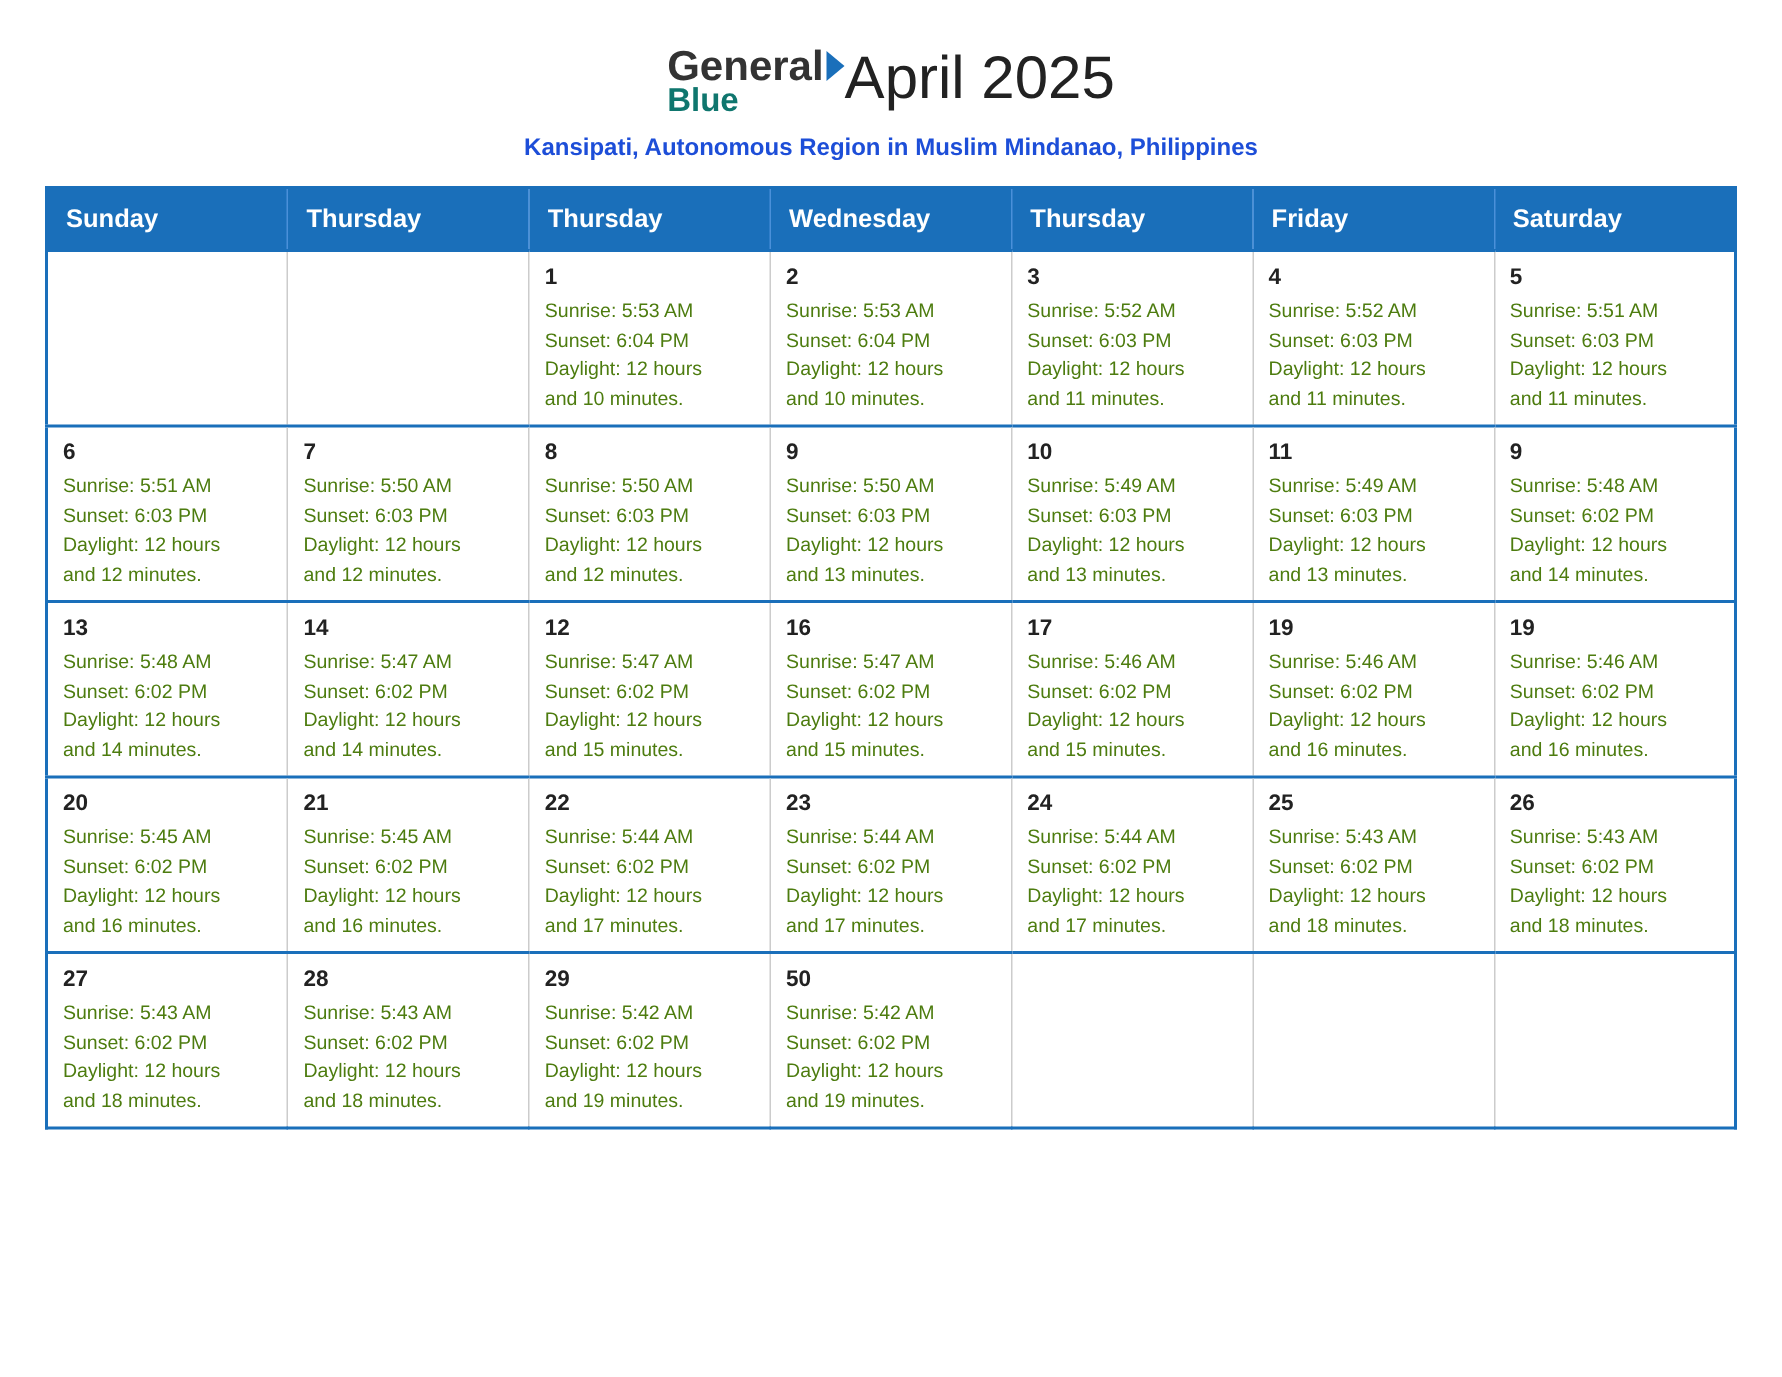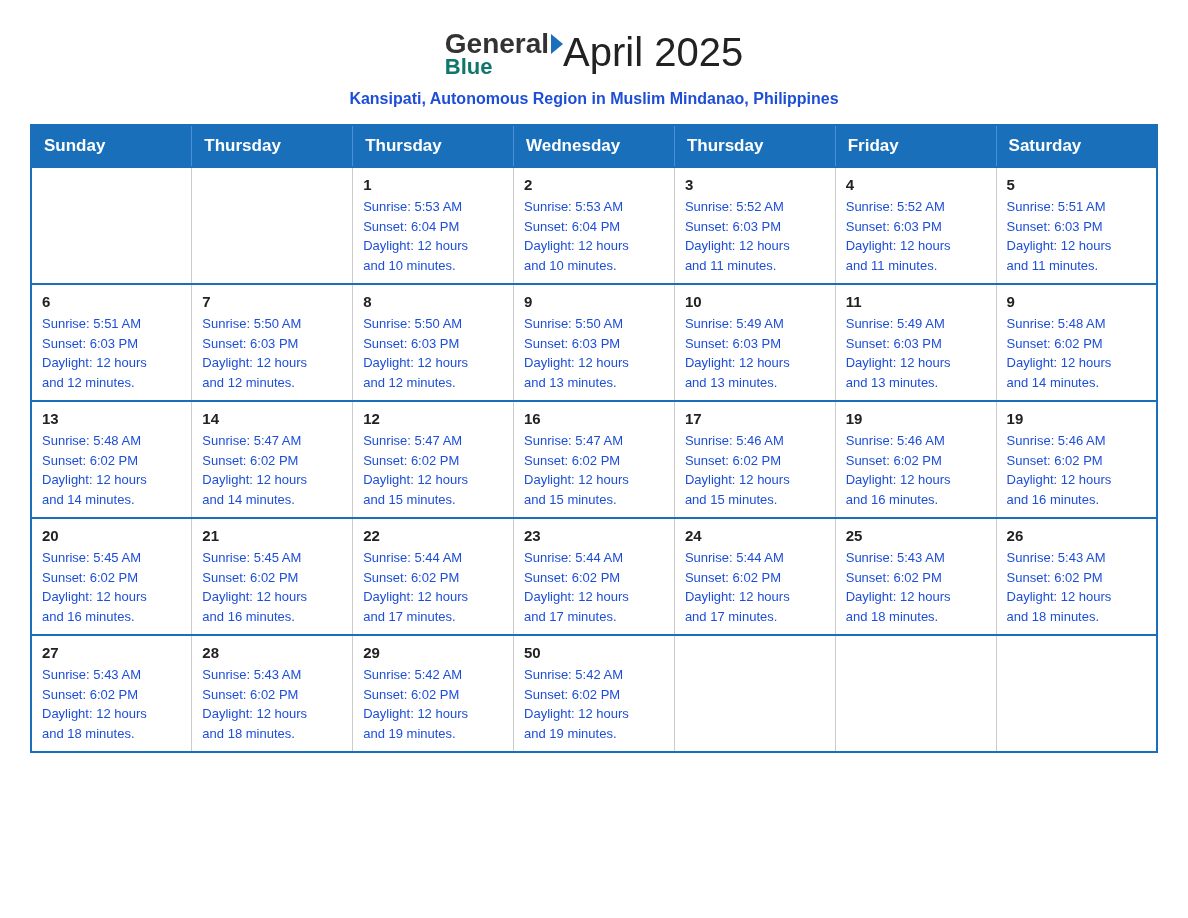--- a/index.html
+++ b/index.html
@@ -93,21 +93,21 @@
       background: #fff;
     }
     .day-number {
       font-size: 15px;
       font-weight: bold;
       color: #222;
       margin-bottom: 4px;
     }
     .day-info {
       font-size: 13px;
-      color: #1d4ed8;
+      color: #4d7c0f;
       line-height: 1.5;
     }
   </style>
 </head>
 <body>
 
 <div class="header-area">
   <div class="logo-wrapper">
     <div class="logo-top-row">
       <span class="logo-text">General</span>

